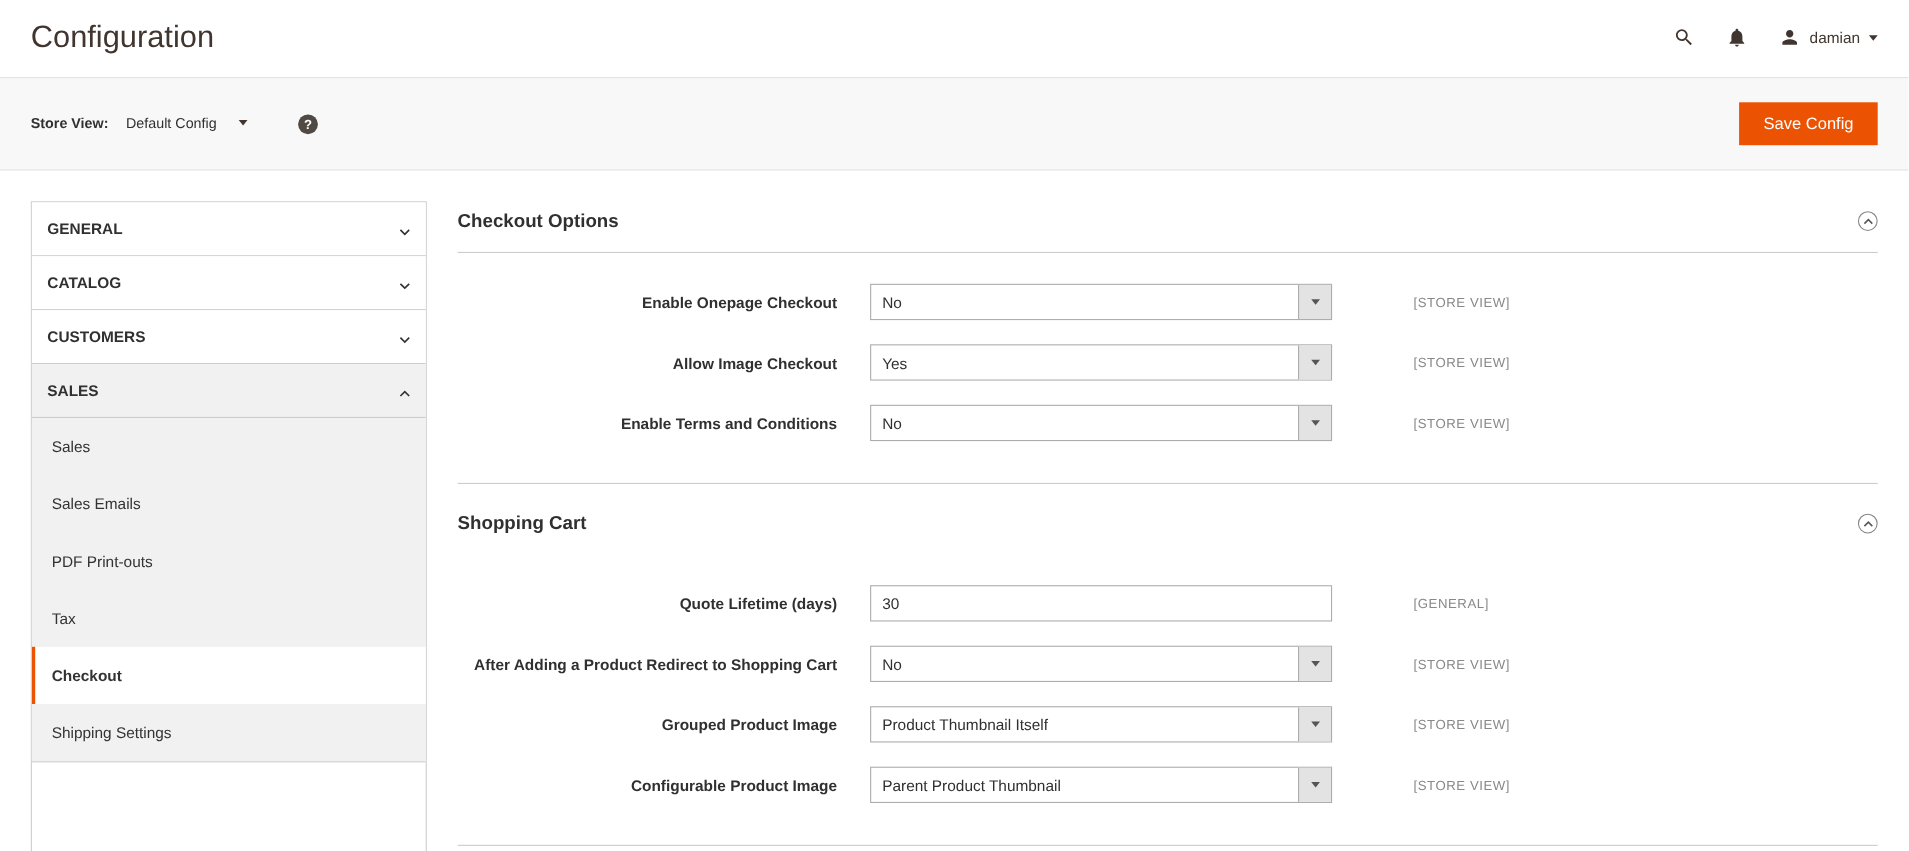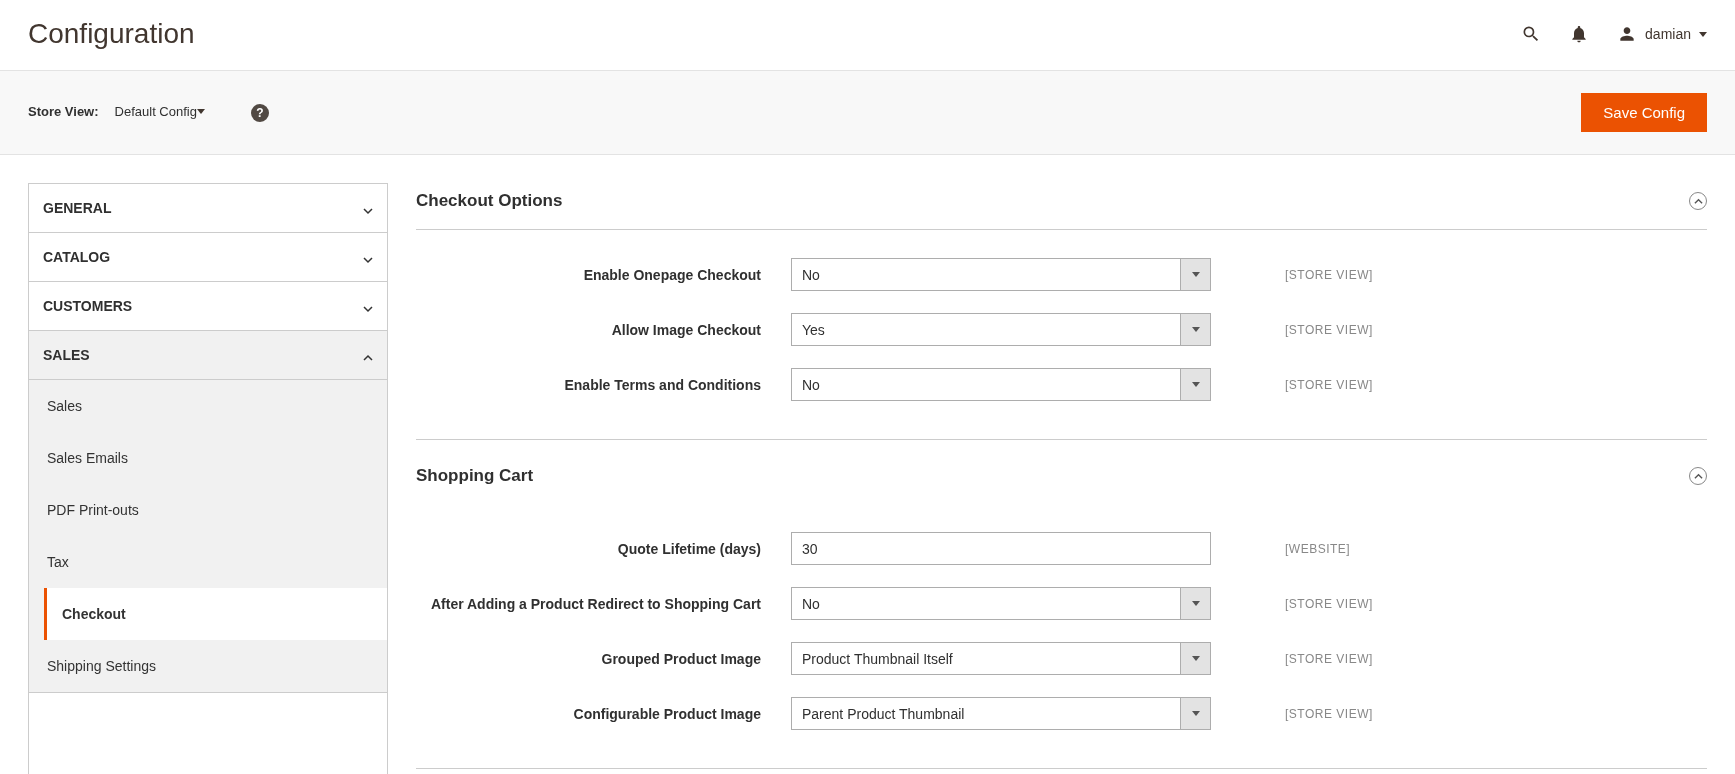--- a/index.html
+++ b/index.html
@@ -12,37 +12,37 @@
 .header-actions { display: flex; align-items: center; gap: 28px; }
 .header-icon { width: 20px; height: 20px; fill: #41362f; cursor: pointer; }
 .user-area { display: flex; align-items: center; gap: 8px; cursor: pointer; }
 .user-name { color: #41362f; font-size: 14px; }
 .caret-down { width: 0; height: 0; border-left: 4px solid transparent; border-right: 4px solid transparent; border-top: 5px solid #41362f; }
 
 
 .scope-bar { background: #f8f8f8; border-top: 1px solid #e3e3e3; border-bottom: 1px solid #e3e3e3; padding: 22px 28px; display: flex; justify-content: space-between; align-items: center; }
 .scope-left { display: flex; align-items: flex-start; gap: 16px; }
 .scope-label { font-weight: 600; font-size: 13px; color: #303030; }
-.scope-selector { display: flex; align-items: center; gap: 0; cursor: pointer; font-size: 13px; color: #303030; }
+.scope-selector { display: flex; align-items: center; gap: 20px; cursor: pointer; font-size: 13px; color: #303030; }
 .help-icon { width: 18px; height: 18px; border-radius: 50%; background: #514943; color: #fff; display: flex; align-items: center; justify-content: center; font-size: 12px; font-weight: bold; cursor: pointer; margin-left: 30px; }
 .save-btn { background: #eb5202; color: #fff; border: none; padding: 11px 22px; font-size: 15px; cursor: pointer; }
 
 
 .main { display: flex; padding: 28px 28px 0 28px; gap: 28px; }
 .sidebar { width: 360px; border: 1px solid #ccc; }
 .content { flex: 1; }
 
 
 .nav-section { border-bottom: 1px solid #ccc; background: #fff; }
 .nav-section-header { display: flex; justify-content: space-between; align-items: center; padding: 16px 14px; font-weight: 600; font-size: 14px; color: #303030; cursor: pointer; }
 .nav-section.open { background: #f1f1f1; }
 .nav-section.open .nav-section-header { border-bottom: 1px solid #ccc; }
 .nav-sub { background: #f1f1f1; }
 .nav-sub-item { padding: 18px 18px; font-size: 14px; color: #333; cursor: pointer; }
-.nav-sub-item.active { border-left: 3px solid #eb5202; padding-left: 15px; font-weight: 600; background: #fff; margin-left: 15px; }
+.nav-sub-item.active { border-left: 3px solid #eb5202; padding-left: 15px; font-weight: 600; background: #fff; }
 .chevron { width: 10px; height: 10px; }
 .chevron svg { width: 100%; height: 100%; }
 
 
 .section { margin-bottom: 18px; }
 .section-header { display: flex; justify-content: space-between; align-items: center; padding: 8px 0 18px 0; border-bottom: 1px solid #ccc; cursor: pointer; }
 .section-title { font-size: 17px; font-weight: 700; color: #303030; }
 .collapse-icon { width: 18px; height: 18px; border: 1px solid #888; border-radius: 50%; display: flex; align-items: center; justify-content: center; }
 .collapse-icon svg { width: 9px; height: 9px; }
 
@@ -199,21 +199,21 @@
                 <path d="M1 7 L5 3 L9 7" stroke="#555" stroke-width="1.5" fill="none"></path>
               </svg>
             </span>
       </div>
       <div class="form-rows">
         <div class="form-row">
           <div class="form-label">Quote Lifetime (days)</div>
           <div class="form-control">
             <input class="text-input" type="text" value="30" style="">
           </div>
-          <div class="scope-hint">[WEBSITE]</div>
+          <div class="scope-hint">[GENERAL]</div>
         </div>
         <div class="form-row">
           <div class="form-label">After Adding a Product Redirect to Shopping Cart</div>
           <div class="form-control">
             <div class="select-wrap">
               <div class="select-value">No</div>
               <div class="select-btn">
                     <span class="caret-down"></span>
                   </div>
             </div>

